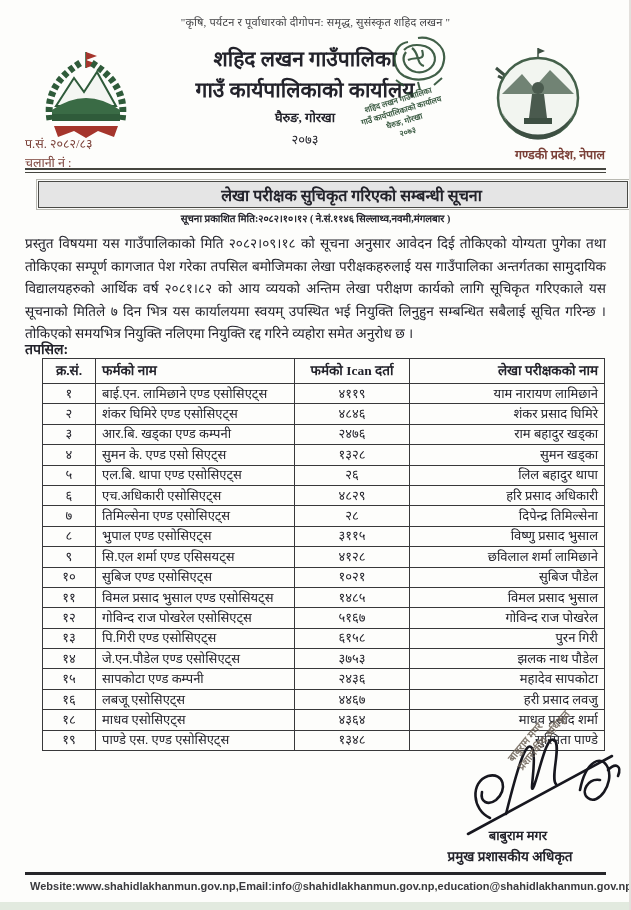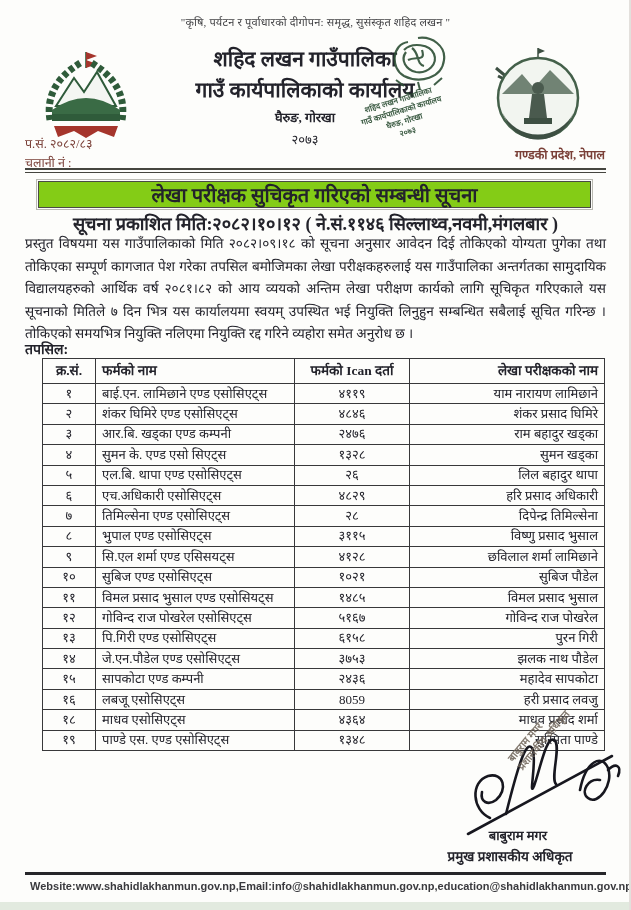--- a/index.html
+++ b/index.html
@@ -33,23 +33,23 @@
     font-size:8px;font-weight:bold;line-height:11px;color:#2d4f35;
     opacity:.92;
   }
   .header-rule{position:absolute;left:25px;top:168px;width:581px;height:2px;border-top:2px solid #45453f;border-bottom:1px solid #45453f;}
 
   
   .notice-box{
     position:absolute;left:38px;top:181px;width:551px;height:25px;
     border:1.5px solid #4a4a46;box-shadow:0 0 0 1px #fbfbf9,0 0 0 2px #b9b9b2;
     display:flex;align-items:center;justify-content:center;
-    font-size:20px;font-weight:bold;background:#84cc16;
-  }
-  .pub-line{position:absolute;left:0;top:211px;width:100%;text-align:center;font-size:18px;font-weight:600;}
+    font-size:16px;font-weight:bold;background:#e5e5e5;padding-left:37px;
+  }
+  .pub-line{position:absolute;left:0;top:211px;width:100%;text-align:center;font-size:10px;font-weight:600;}
   .body-text{
     position:absolute;left:25px;top:233px;width:581px;
     font-size:13.6px;line-height:22.5px;text-align:justify;
   }
   .tapasil{position:absolute;left:25px;top:339px;font-size:14px;font-weight:600;}
 
   
   .audit-table{
     position:absolute;left:42px;top:358px;border-collapse:collapse;
     font-size:13px;
@@ -251,21 +251,21 @@
         </tr>
         <tr>
           <td class="col0">१५</td>
           <td class="col1">सापकोटा एण्ड कम्पनी</td>
           <td class="col2">२४३६</td>
           <td class="col3">महादेव सापकोटा</td>
         </tr>
         <tr>
           <td class="col0">१६</td>
           <td class="col1">लबजू एसोसिएट्स</td>
-          <td class="col2">8059</td>
+          <td class="col2">४४६७</td>
           <td class="col3">हरी प्रसाद लवजु</td>
         </tr>
         <tr>
           <td class="col0">१८</td>
           <td class="col1">माधव एसोसिएट्स</td>
           <td class="col2">४३६४</td>
           <td class="col3">माधव प्रसाद शर्मा</td>
         </tr>
         <tr>
           <td class="col0">१९</td>

